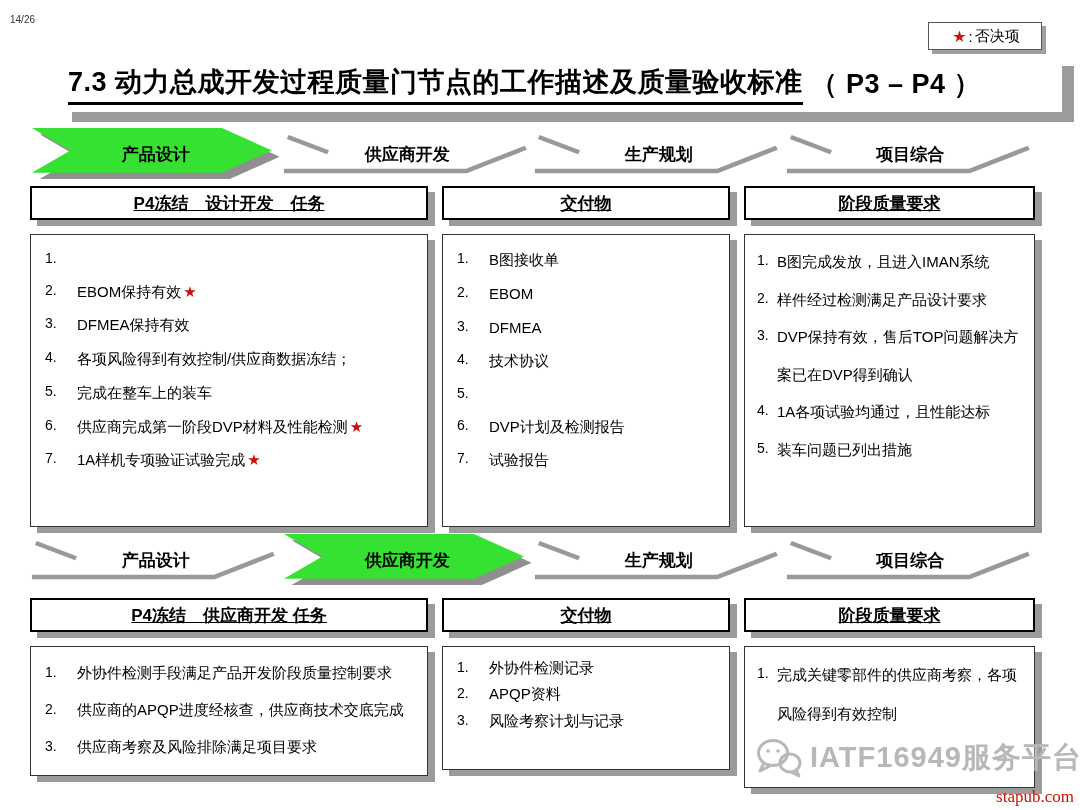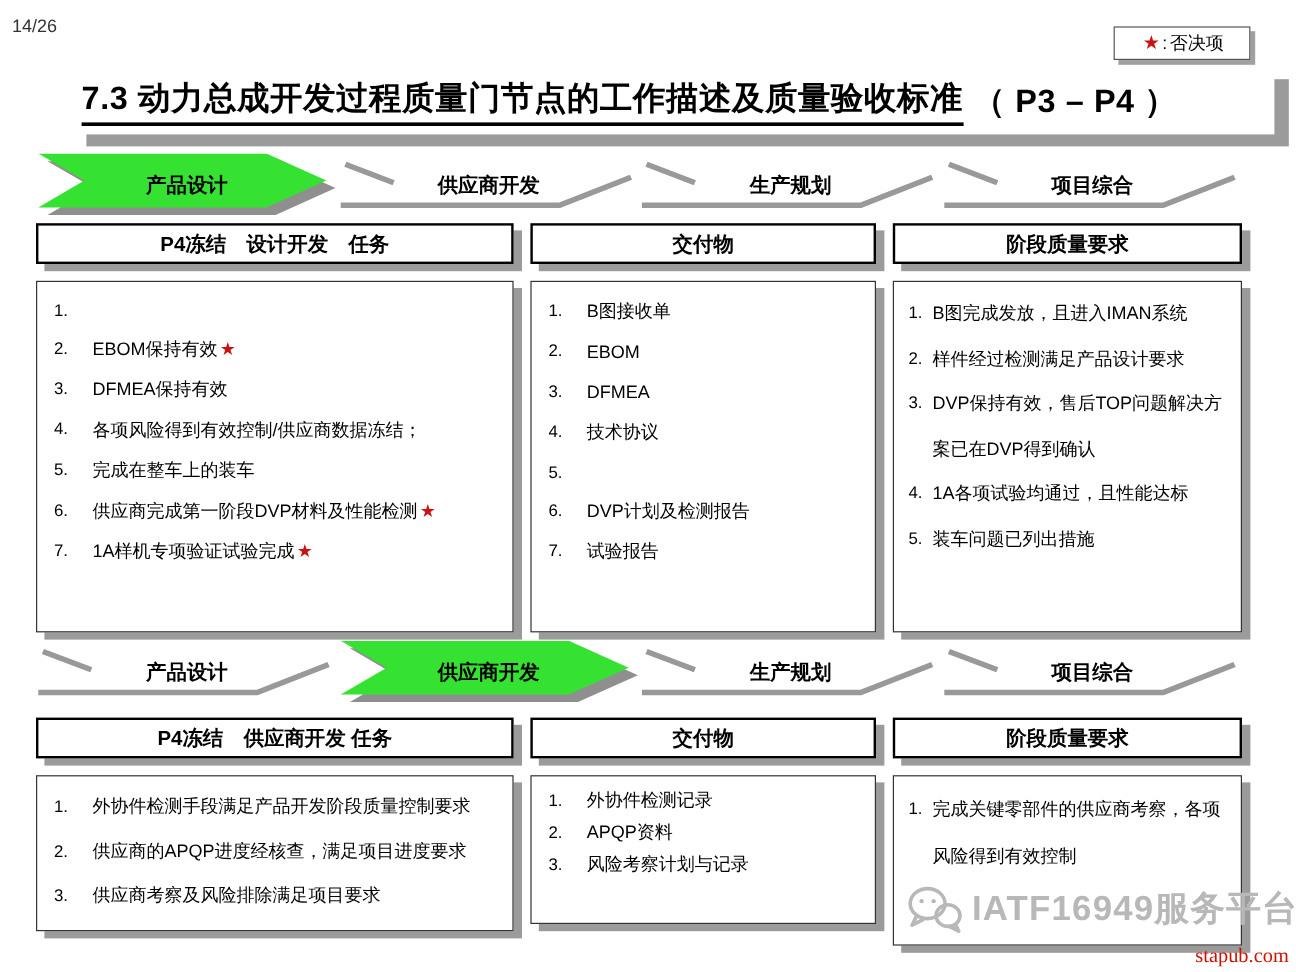--- a/index.html
+++ b/index.html
@@ -1,20 +1,20 @@
 <!DOCTYPE html>
 <html><head>
 <meta charset="utf-8">
 <style>
   html,body{margin:0;padding:0;}
   body{
     width:1080px;height:810px;position:relative;background:#ffffff;
     font-family:"Liberation Sans","DejaVu Sans",sans-serif;color:#000;overflow:hidden;
   }
-  .page-number{position:absolute;left:10px;top:14px;font-size:15px;color:#333;}
+  .page-number{position:absolute;left:10px;top:14px;font-size:10px;color:#333;}
   .legend{
     position:absolute;left:928px;top:22px;width:112px;height:26px;
     background:#fff;border:1px solid #555;box-shadow:4px 4px 0 #a0a0a0;
     display:flex;align-items:center;justify-content:center;font-size:15px;gap:2px;
   }
   .legend .star{color:#cc1111;font-size:16px;}
   .title-bar{
     position:absolute;left:30px;top:56px;width:1002px;height:56px;background:#fff;
     box-shadow:12px 10px 0 #9b9b9b;display:flex;align-items:center;padding-left:8px;box-sizing:border-box;
     font-size:27px;font-weight:bold;letter-spacing:0.5px;white-space:nowrap;margin-left:30px;
@@ -26,20 +26,21 @@
   .stage{flex:1;position:relative;display:flex;align-items:center;justify-content:center;}
   .stage svg{position:absolute;left:0;top:0;width:100%;height:100%;}
   .stage-label{position:relative;z-index:1;font-weight:bold;font-size:17px;}
   .section{position:absolute;left:30px;width:1006px;display:grid;
     grid-template-columns:398px 288px 291px;column-gap:14px;}
   #section-0{top:186px;} #section-1{top:598px;}
   .hdr{
     height:30px;border:2px solid #000;background:#fff;box-shadow:7px 6px 0 #9b9b9b;
     display:flex;align-items:center;justify-content:center;font-weight:bold;font-size:17px;
     margin-bottom:14px;
+    text-decoration:underline;
   }
   .content{
     border:1px solid #333;background:#fff;box-shadow:7px 6px 0 #9b9b9b;
     padding:8px 6px;font-size:15px;box-sizing:border-box;
   }
   .content.s0c0{height:293px;line-height:2.25;}
   .content.s0c1{height:293px;line-height:2.25;}
   .content.s0c2{height:293px;line-height:2.5;}
   .content.s1c0{height:130px;line-height:2.45;}
   .content.s1c1{height:124px;line-height:1.75;}
@@ -231,21 +232,21 @@
 <div class="section" id="section-1">
     <div class="col c0">
       <div class="hdr">P4冻结　供应商开发 任务</div>
       <div class="content s1c0">
         <div class="item">
           <span class="num">1.</span>
           <span class="txt">外协件检测手段满足产品开发阶段质量控制要求</span>
         </div>
         <div class="item">
           <span class="num">2.</span>
-          <span class="txt">供应商的APQP进度经核查，满足项目进度要求</span>
+          <span class="txt">供应商的APQP进度经核查，供应商技术交底完成</span>
         </div>
         <div class="item">
           <span class="num">3.</span>
           <span class="txt">供应商考察及风险排除满足项目要求</span>
         </div>
       </div>
     </div>
     <div class="col c1">
       <div class="hdr">交付物</div>
       <div class="content s1c1">

